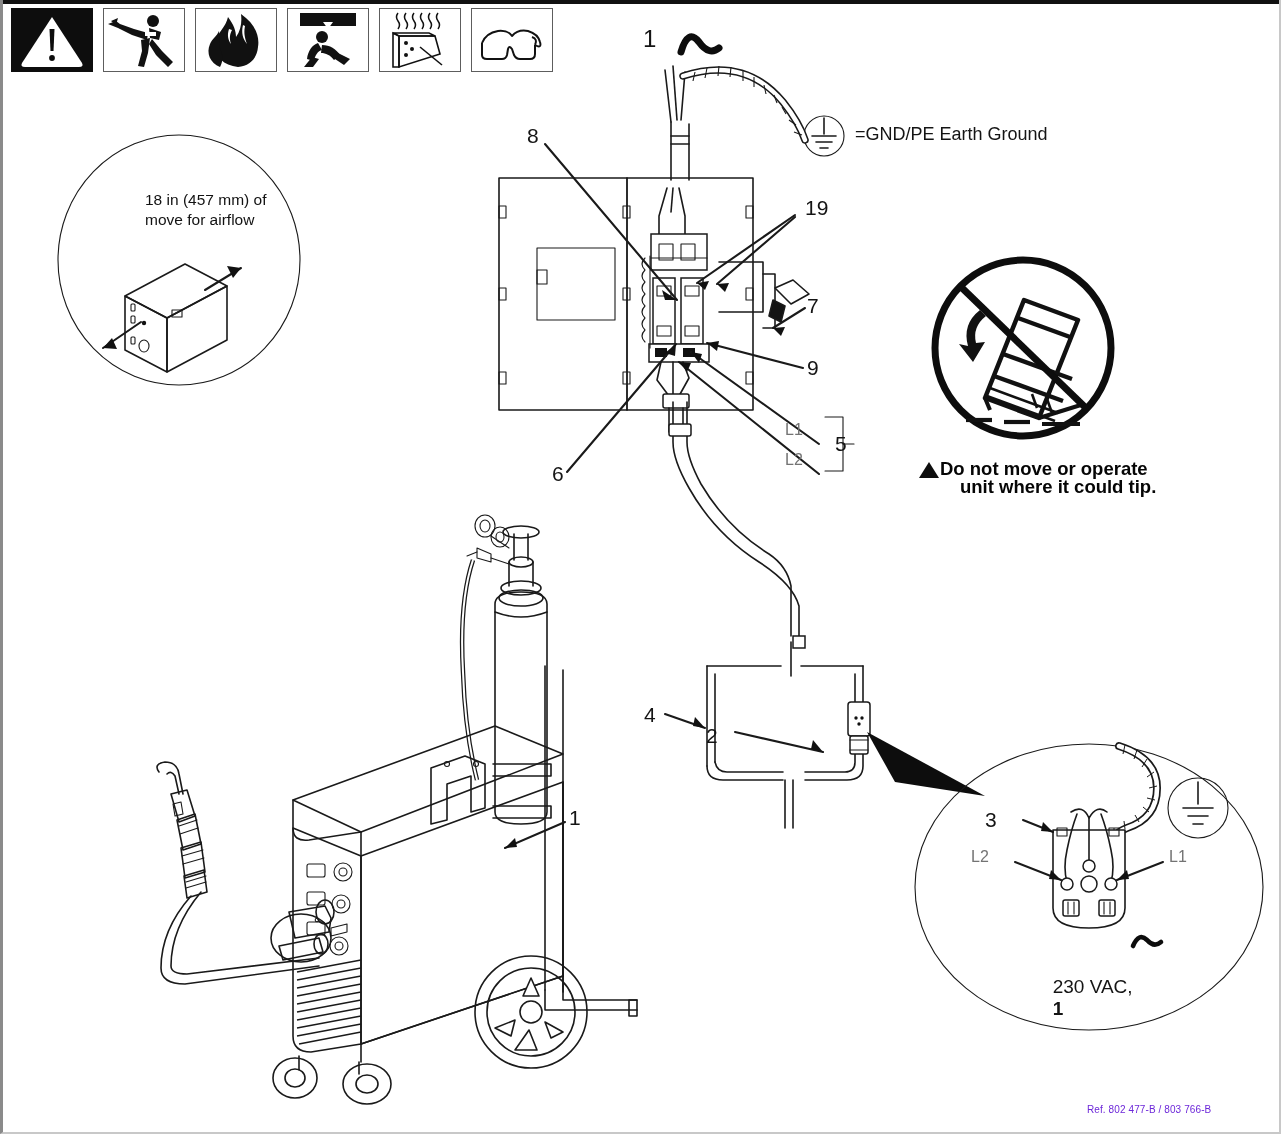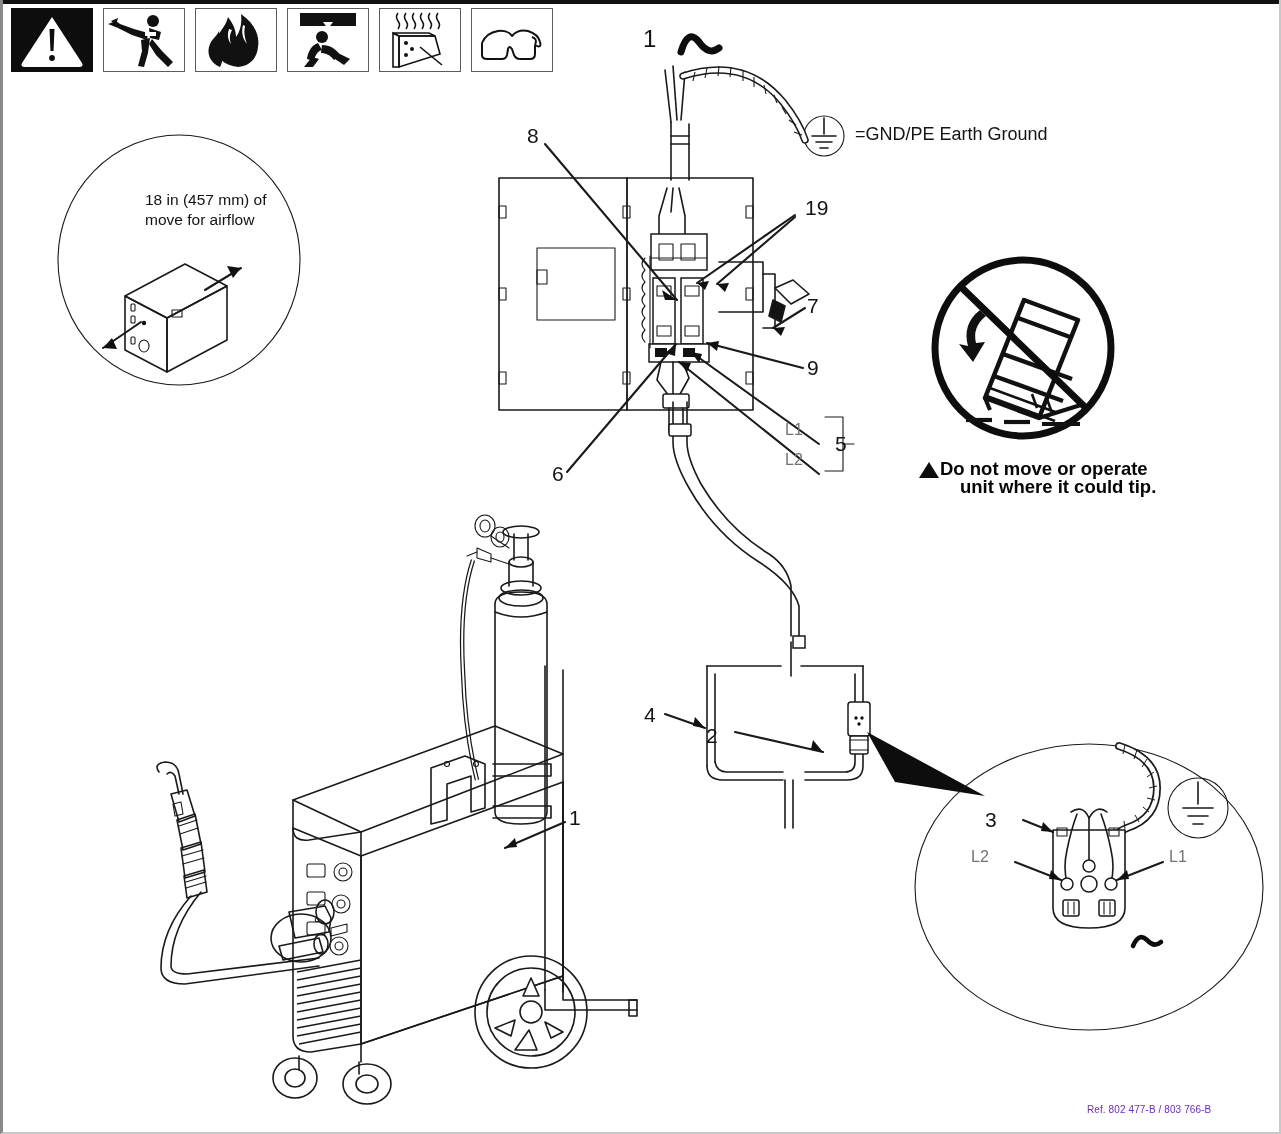--- a/index.html
+++ b/index.html
@@ -476,20 +476,24 @@
       <path d="M150 138 L138 137 L140 128 Z" class="fillK"></path>
 
       <path d="M252 120 L206 138" class="lead"></path>
       <path d="M206 138 L218 137 L216 128 Z" class="fillK"></path>
 
       <path d="M222 204 Q228 190 236 198 Q243 206 250 200" fill="none" stroke="#0d0d0d" stroke-width="4.6" stroke-linecap="round"></path>
     </svg>
     <div class="abs txt num" style="left:74px;top:66px;">3</div>
     <div class="abs txt lbl" style="left:60px;top:106px;">L2</div>
     <div class="abs txt lbl" style="left:258px;top:106px;">L1</div>
+    <div class="abs txt vac" style="left:110px;top:212px;">
+      <span>230 VAC,</span>
+      <span class="vacb">1</span>
+    </div>
   </div>
 
   <div class="abs" style="left:448px;top:512px;">
     <svg width="140" height="360" viewBox="0 0 140 360">
 
       <g class="st">
         <ellipse cx="70" cy="20" rx="18" ry="6"></ellipse>
         <path d="M63 22 L63 48"></path>
           <path d="M77 22 L77 48"></path>
         <ellipse cx="70" cy="50" rx="12" ry="5"></ellipse>

